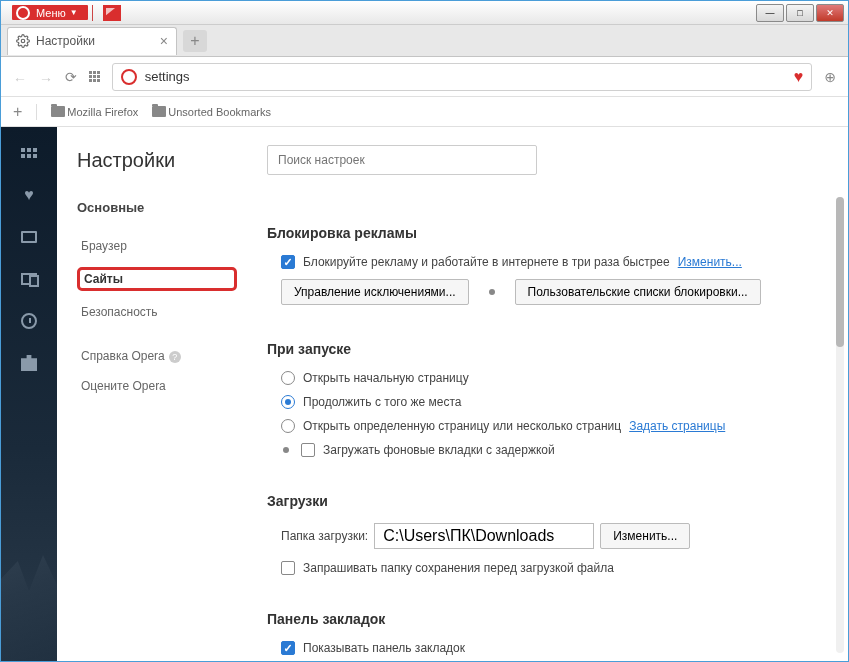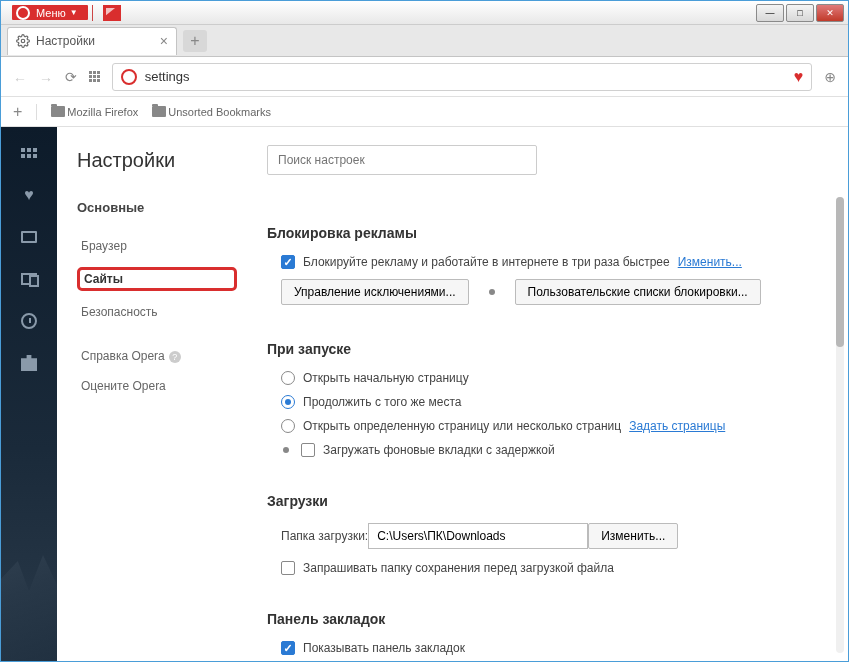--- a/index.html
+++ b/index.html
@@ -80,22 +80,22 @@
 .checkbox.checked { background: #2a7ad4; border-color: #2a7ad4; }
 .checkbox.checked::after { content: "✓"; color: #fff; font-size: 11px; font-weight: bold; }
 .radio { width: 14px; height: 14px; border: 1px solid #888; border-radius: 50%; display: inline-flex; align-items: center; justify-content: center; flex-shrink: 0; }
 .radio.checked { border-color: #2a7ad4; }
 .radio.checked::after { content: ""; width: 6px; height: 6px; background: #2a7ad4; border-radius: 50%; }
 .bullet { width: 6px; height: 6px; background: #888; border-radius: 50%; margin: 0 4px 0 2px; flex-shrink: 0; }
 .link { color: #2a7ad4; text-decoration: underline; cursor: pointer; }
 .btn { border: 1px solid #bbb; background: #f6f6f6; padding: 5px 12px; font-size: 12px; border-radius: 2px; cursor: pointer; }
 .btn-row { display: flex; gap: 20px; margin-left: 14px; align-items: center; }
 .btn-bullet { width: 6px; height: 6px; background: #888; border-radius: 50%; }
-.input-text { border: 1px solid #bbb; height: 26px; padding: 0 8px; font-size: 12px; flex: 1; max-width: 220px; }
-.dl-row { display: flex; align-items: center; gap: 0; margin-left: 14px; font-size: 12px; color: #444; margin-bottom: 12px; }
+.input-text { border: 1px solid #bbb; height: 26px; padding: 0 8px; font-size: 16px; flex: 1; max-width: 220px; }
+.dl-row { display: flex; align-items: center; gap: 6px; margin-left: 14px; font-size: 12px; color: #444; margin-bottom: 12px; }
 </style>
 </head>
 <body>
 
 <div class="titlebar">
   <div class="menu-btn">
     <span class="opera-logo"></span>
     <span>Меню</span>
     <span style="margin-left:4px;font-size:8px;">▼</span>
   </div>

